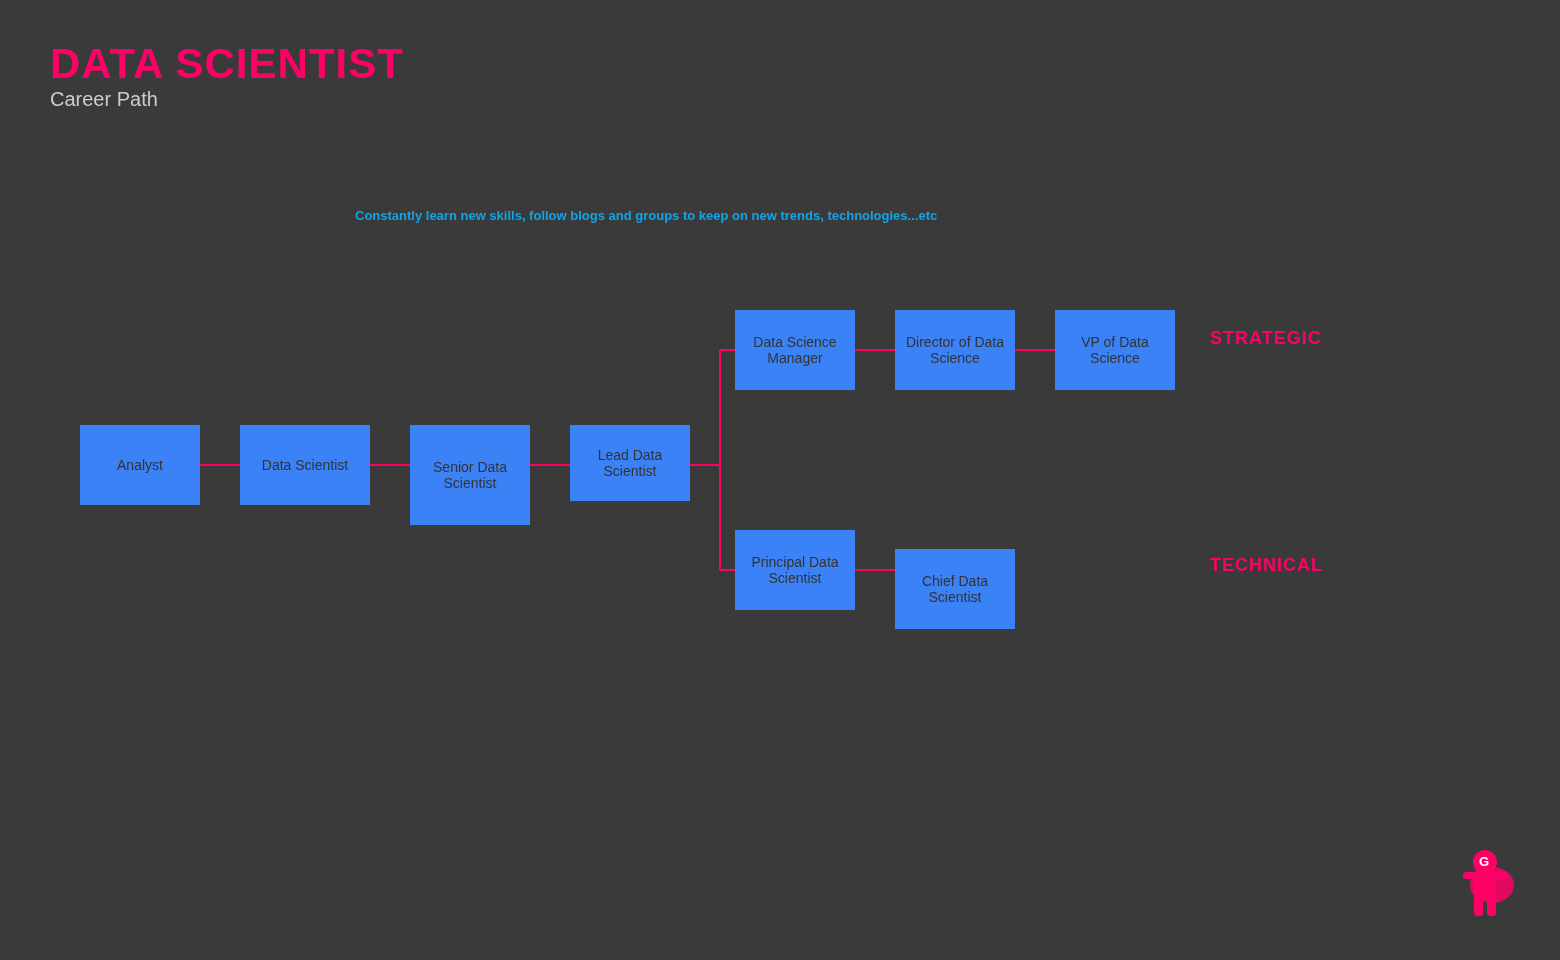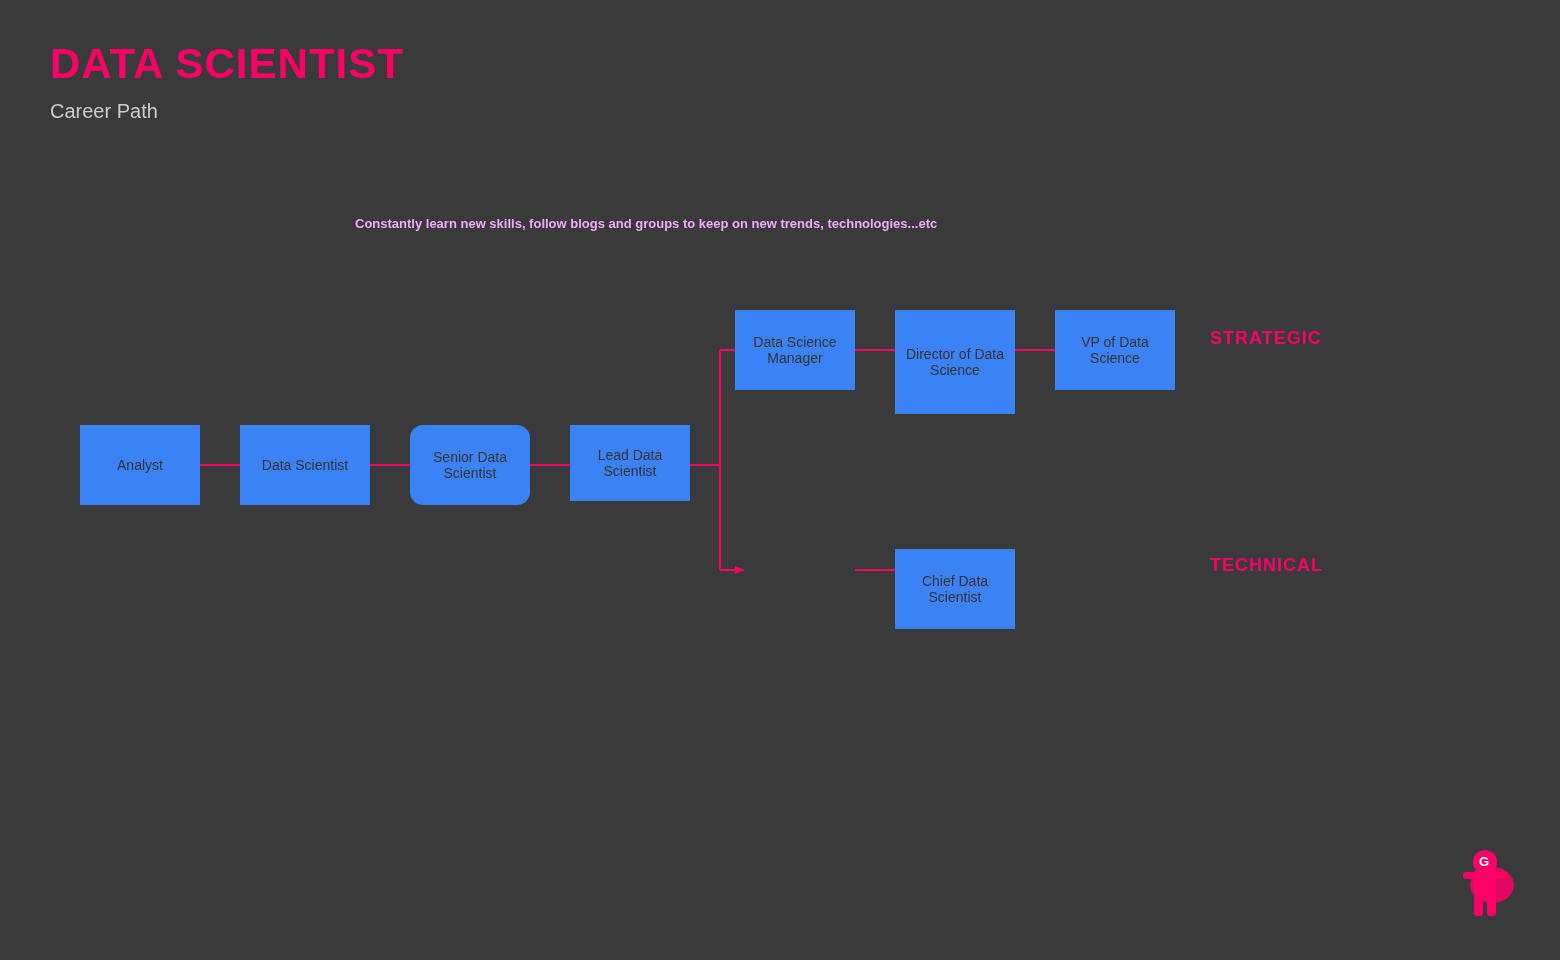--- a/index.html
+++ b/index.html
@@ -23,29 +23,29 @@
       font-size: 42px;
       font-weight: 900;
       color: #ff0066;
       letter-spacing: 1px;
       text-transform: uppercase;
     }
 
     .subtitle {
       font-size: 20px;
       color: #cccccc;
-      margin-top: 12px;
+      margin-top: 0;
       font-weight: 300;
     }
 
     .tagline {
       position: absolute;
-      top: 216px;
+      top: 208px;
       left: 355px;
-      color: #f0abfc;
+      color: #0ea5e9;
       font-size: 13px;
       font-weight: 700;
     }
 
     
     .diagram {
       position: absolute;
       top: 270px;
       left: 40px;
       width: 1400px;
@@ -139,40 +139,43 @@
   </svg>
 
   <div class="box" style="left:40px; top:155px; width:120px; height:80px;">
     <span>Analyst</span>
   </div>
 
   <div class="box" style="left:200px; top:155px; width:130px; height:80px;">
     <span>Data Scientist</span>
   </div>
 
-  <div class="box" style="left:370px; top:155px; width:120px; height:80px;border-radius:13px;">
+  <div class="box" style="left:370px; top:155px; width:120px; height:100px;">
     <span>Senior Data Scientist</span>
   </div>
 
   <div class="box" style="left:530px; top:155px; width:120px; height:76px;">
     <span>Lead Data Scientist</span>
   </div>
 
   <div class="box" style="left:695px; top:40px; width:120px; height:80px;">
     <span>Data Science Manager</span>
   </div>
 
-  <div class="box" style="left:855px; top:40px; width:120px; height:104px;">
+  <div class="box" style="left:855px; top:40px; width:120px; height:80px;">
     <span>Director of Data Science</span>
   </div>
 
   <div class="box" style="left:1015px; top:40px; width:120px; height:80px;">
     <span>VP of Data Science</span>
   </div>
 
+  <div class="box" style="left:695px; top:260px; width:120px; height:80px;">
+    <span>Principal Data Scientist</span>
+  </div>
 
   <div class="box" style="left:855px; top:260px; width:120px; height:80px;margin-top:19px;">
     <span>Chief Data Scientist</span>
   </div>
 
   <div class="track-label" style="left: 1170px; top: 58px;">STRATEGIC</div>
   <div class="track-label" style="left: 1170px; top: 285px;">TECHNICAL</div>
 </div>
 
 <div class="logo">

